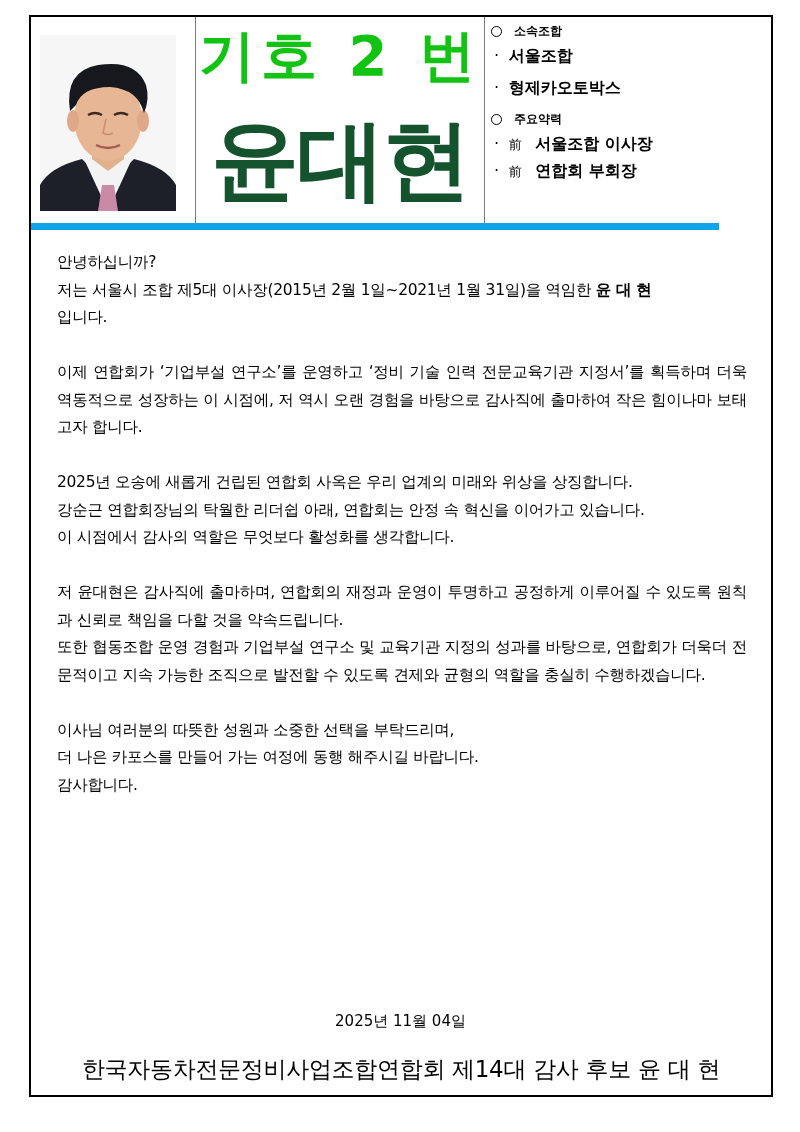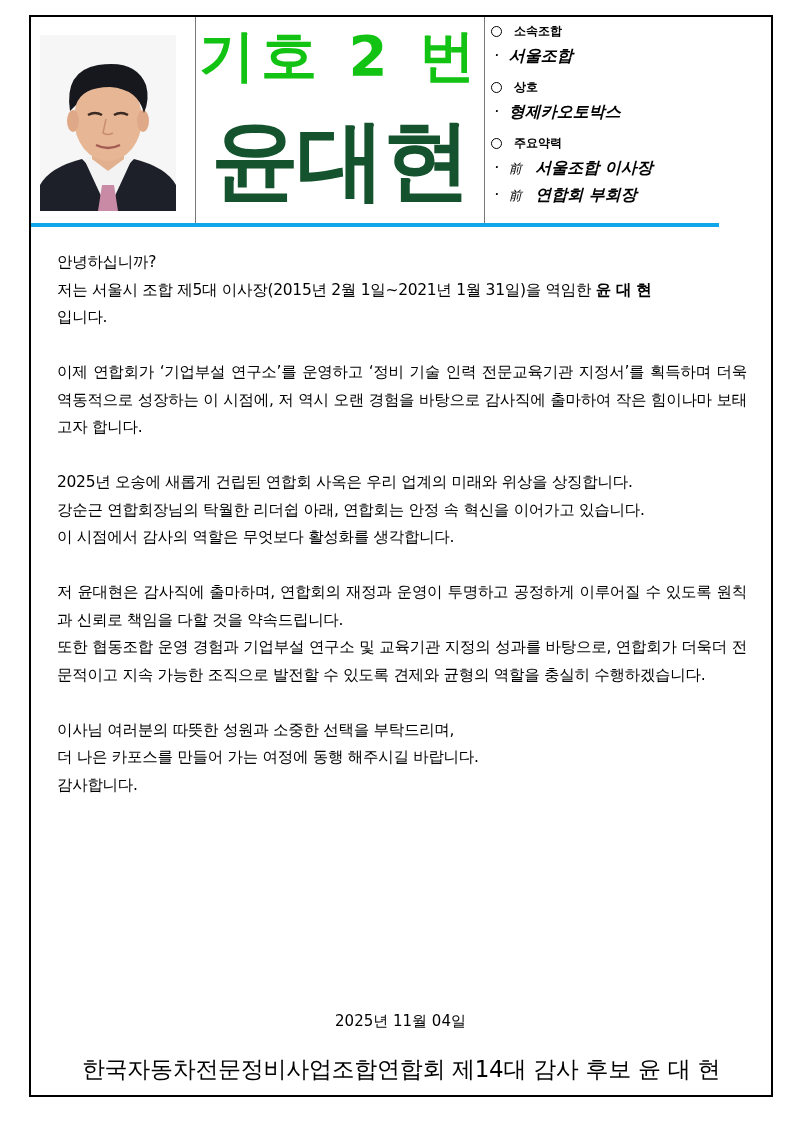--- a/index.html
+++ b/index.html
@@ -23,21 +23,21 @@
       height: 1078px;
       border: 2px solid #000;
       box-sizing: content-box;
     }
     .header-row {
       position: absolute;
       left: 0;
       top: 0;
       width: 688px;
       height: 206px;
-      border-bottom: 4px solid #0ea5e9;
+      border-bottom: 7px solid #0ea5e9;
       display: flex;
     }
     .photo-cell {
       width: 165px;
       height: 206px;
       border-right: 1px solid #777;
       position: relative;
       box-sizing: border-box;
     }
     .photo {
@@ -102,21 +102,20 @@
       height: 11px;
       border: 1.5px solid #000;
       border-radius: 50%;
       margin-right: 12px;
       box-sizing: border-box;
     }
     .info-item {
       font-size: 16px;
       line-height: 26px;
       padding-left: 3px;
-      font-style: italic;
     }
     .info-item .dot {
       font-weight: normal;
       margin-right: 4px;
     }
     .info-item .prefix {
       font-weight: normal;
       font-size: 13px;
       margin-right: 8px;
     }
@@ -208,24 +207,20 @@
           <span class="circle"></span>
           <span>소속조합</span>
         </div>
         <div class="info-item">
           <span class="dot">·</span>
           <span>서울조합</span>
         </div>
       </div>
 
       <div class="info-group">
-        <div class="info-heading">
-          <span class="circle"></span>
-          <span>상호</span>
-        </div>
         <div class="info-item">
           <span class="dot">·</span>
           <span>형제카오토박스</span>
         </div>
       </div>
 
       <div class="info-group">
         <div class="info-heading">
           <span class="circle"></span>
           <span>주요약력</span>

